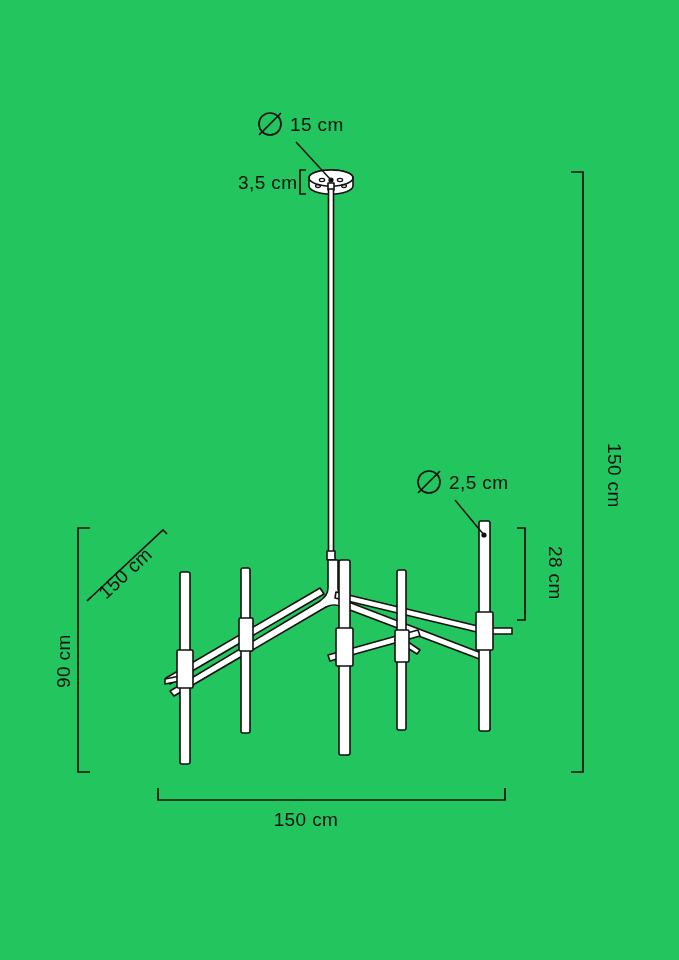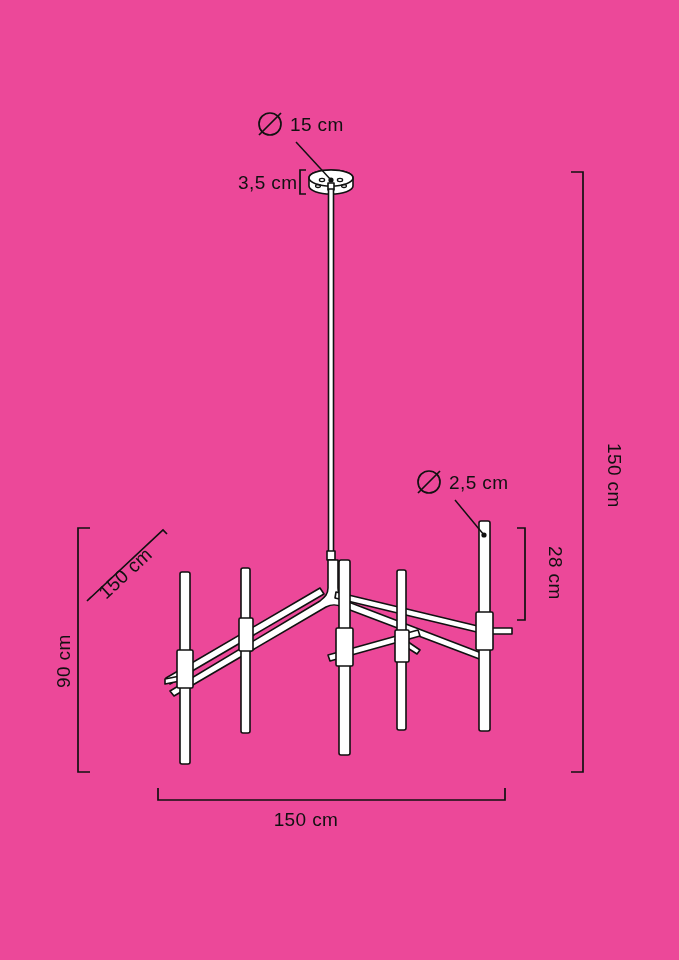--- a/index.html
+++ b/index.html
@@ -7,21 +7,21 @@
     padding: 0;
     background: #ffffff;
   }
   body {
     font-family: "Liberation Sans", sans-serif;
   }
   #sheet {
     position: relative;
     width: 679px;
     height: 960px;
-    background: #ec4899;
+    background: #22c55e;
     overflow: hidden;
   }
   #sheet svg {
     position: absolute;
     left: 0;
     top: 0;
   }
   .dimtext {
     font-family: "Liberation Sans", sans-serif;
     font-size: 19px;

